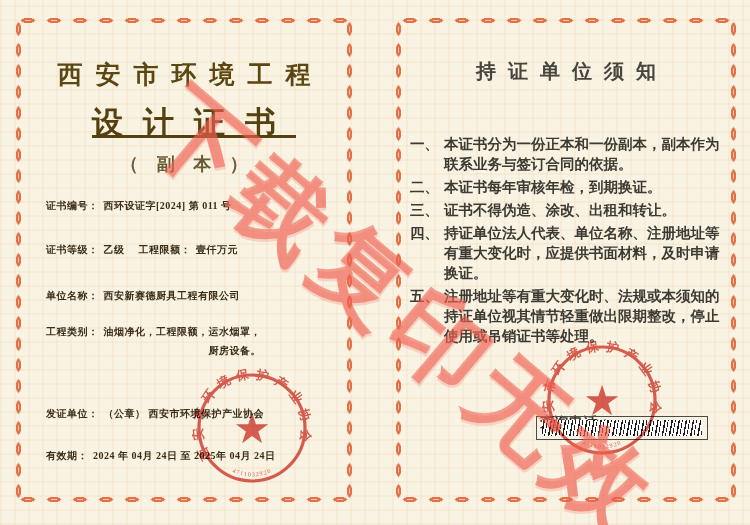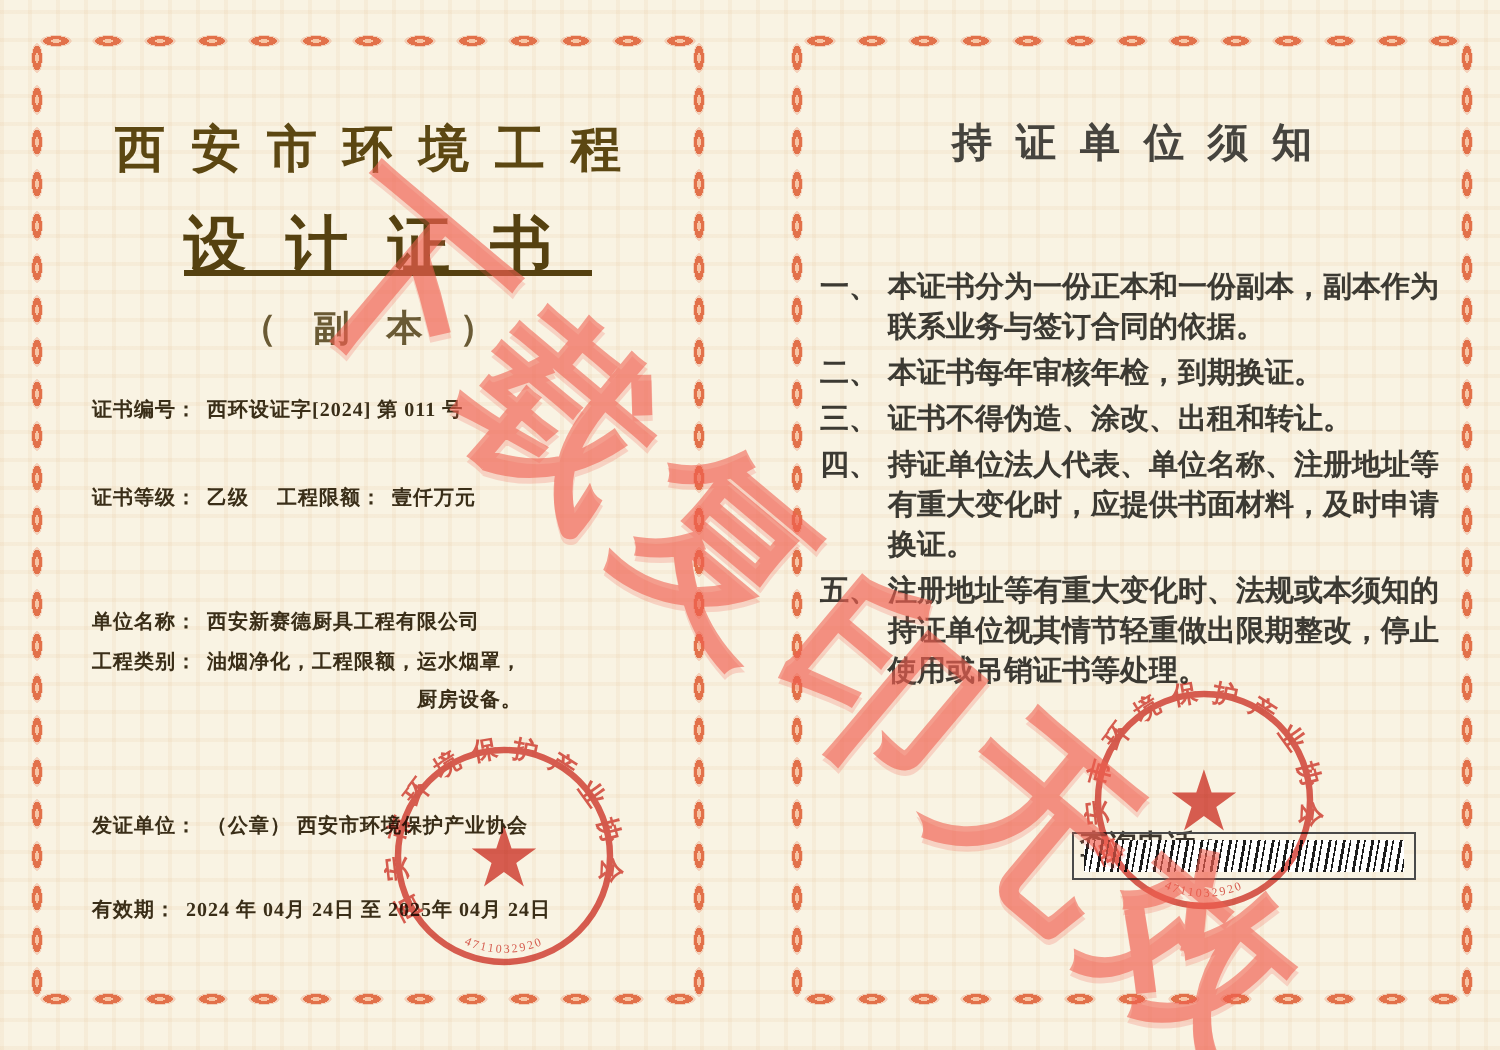--- a/index.html
+++ b/index.html
@@ -90,21 +90,21 @@
     </div>
 
     <div class="frow" style="top:226px">
       <span class="flabel">证书等级：</span>
       <span class="fvalue">乙级</span>
       <span class="gap"></span>
       <span class="flabel">工程限额：</span>
       <span class="fvalue">壹仟万元</span>
     </div>
 
-    <div class="frow" style="top:288px">
+    <div class="frow" style="top:272px">
       <span class="flabel">单位名称：</span>
       <span class="fvalue">西安新赛德厨具工程有限公司</span>
     </div>
 
     <div class="frow" style="top:308px">
       <span class="flabel">工程类别：</span>
       <span class="fvalue wrap2">
         <span>油烟净化，工程限额，运水烟罩，</span>
         <span>厨房设备。</span>
       </span>

